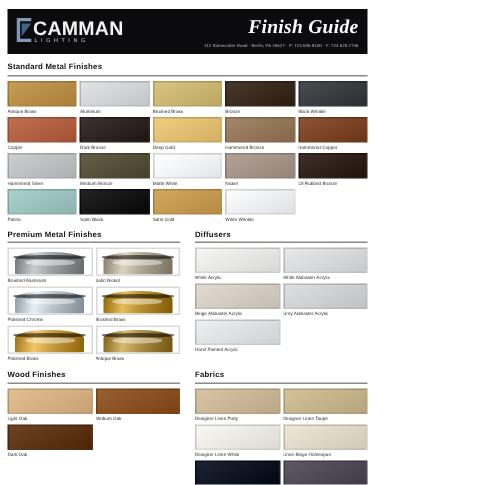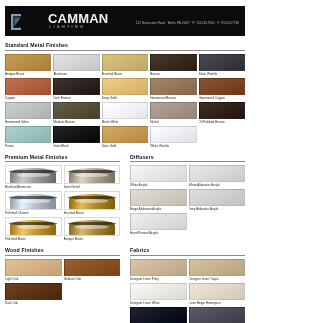--- a/index.html
+++ b/index.html
@@ -29,24 +29,23 @@
     margin: 6px 5px 0 5px;
     height: 30px;
     background: #0b0b0d;
     display: flex;
     align-items: center;
     justify-content: space-between;
     overflow: hidden;
   }
   .logo-block {
     display: flex;
-    align-items: flex-end;
+    align-items: flex-start;
     padding-left: 6px;
     flex-shrink: 0;
-    gap: 26px;
   }
   .logo-mark {
     position: relative;
     width: 10px;
     height: 16px;
     margin-right: 1px;
     flex-shrink: 0;
   }
   .logo-mark svg { display: block; }
   .logo-text {
@@ -191,20 +190,21 @@
           <polygon points="0,0 10,0 10,2.2 2.4,2.2 2.4,13.8 10,13.8 10,16 0,16" fill="#7e98b8"></polygon>
           <polygon points="3.4,3.6 9.8,3.6 3.4,12.4" fill="#46627f"></polygon>
         </svg>
       </span>
       <span class="logo-text">
         <span class="logo-name">CAMMAN</span>
         <span class="logo-sub">LIGHTING</span>
       </span>
     </div>
     <div class="header-right">
+      <div class="finish-guide">Finish Guide</div>
       <div class="header-address">112 Stonecutter Road · Berlin, PA 15627 · P: 724.535.9100 · F: 724.520.7746</div>
     </div>
   </div>
 
   <div class="section">
     <div class="section-title">Standard Metal Finishes</div>
     <div class="swatch-grid grid-5" id="grid-standard">
         <div class="swatch">
           <div class="swatch-chip" style="background: linear-gradient(155deg, rgb(199, 156, 84) 0%, rgb(185, 142, 70) 48%, rgb(169, 126, 54) 100%);"></div>
           <div class="swatch-label">Antique Brass</div>

